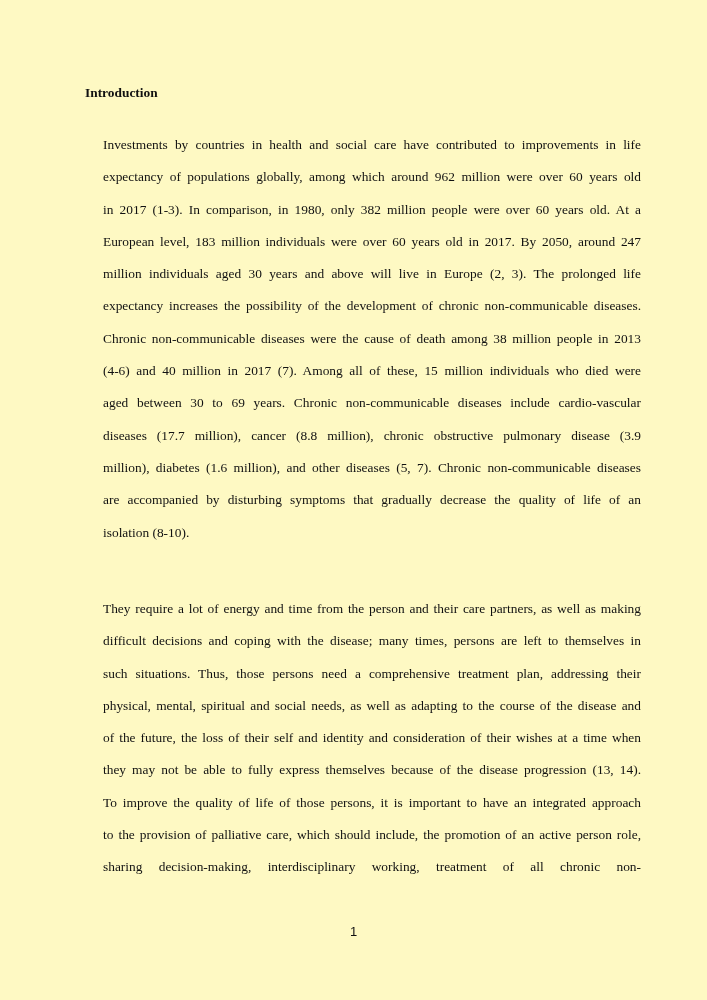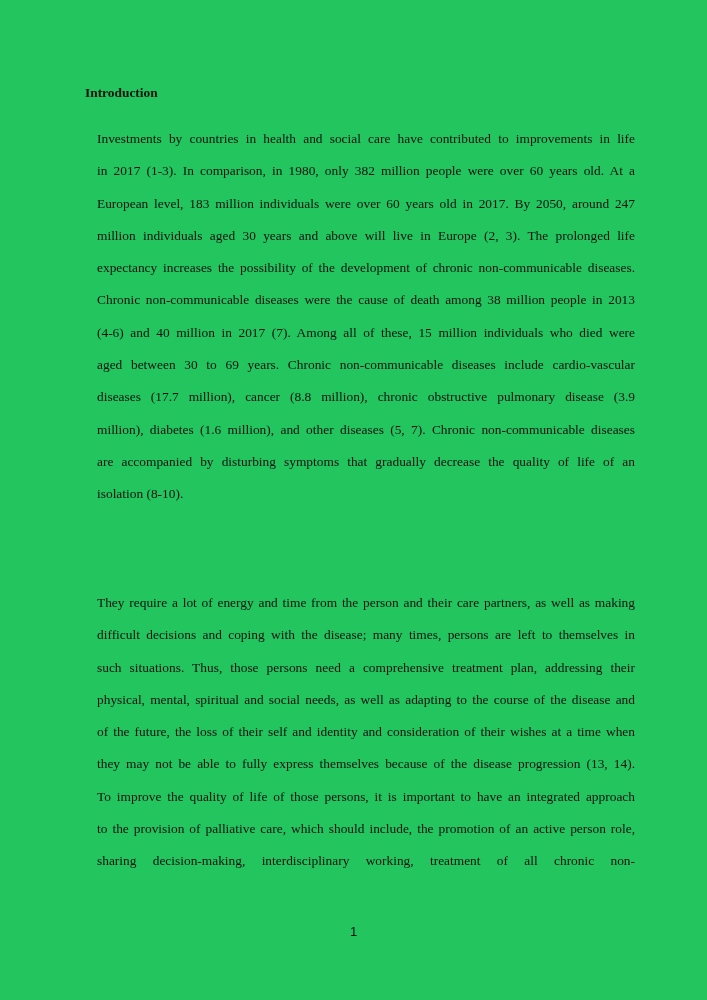--- a/index.html
+++ b/index.html
@@ -1,44 +1,45 @@
 <!DOCTYPE html>
 <html><head>
 <meta charset="utf-8">
 <style>
   html, body { margin: 0; padding: 0; background: #ffffff; }
   body { width: 707px; height: 1000px; position: relative; overflow: hidden; }
   .page {
-    position: absolute; left: 0; top: 0; width: 707px; height: 1000px; background: #22c55e;
+    position: absolute; left: 0; top: 0; width: 707px; height: 1000px; background: #fef9c3;
     font-family: "Liberation Serif", "DejaVu Serif", serif; color: #111;
   }
   .heading {
     position: absolute; left: 85px; top: 84px; font-weight: bold; font-size: 13.4px; line-height: 18px;
   }
   .para {
     position: absolute; left: 85px; width: 538px; font-size: 13.4px; line-height: 32.3px;
-    text-align: justify; margin: 12px;
+    text-align: justify; margin: 18px;
   }
   .p1 { top: 111px; }
   .p2 { top: 575px; }
   .line { display: block; text-align: justify; text-align-last: justify; height: 32.3px; white-space: nowrap; }
   .line.last { text-align-last: left; }
   .pagenum {
     position: absolute; top: 924px; left: 0; width: 707px; text-align: center;
     font-family: "Liberation Sans", "DejaVu Sans", sans-serif; font-size: 13px;
   }
 </style>
 </head>
 <body>
 
 <div class="page">
   <div class="heading">Introduction</div>
 
   <div class="para p1">
     <span class="line">Investments by countries in health and social care have contributed to improvements in life</span>
+    <span class="line">expectancy of populations globally, among which around 962 million were over 60 years old</span>
     <span class="line">in 2017 (1-3). In comparison, in 1980, only 382 million people were over 60 years old. At a</span>
     <span class="line">European level, 183 million individuals were over 60 years old in 2017. By 2050, around 247</span>
     <span class="line">million individuals aged 30 years and above will live in Europe (2, 3). The prolonged life</span>
     <span class="line">expectancy increases the possibility of the development of chronic non-communicable diseases.</span>
     <span class="line">Chronic non-communicable diseases were the cause of death among 38 million people in 2013</span>
     <span class="line">(4-6) and 40 million in 2017 (7). Among all of these, 15 million individuals who died were</span>
     <span class="line">aged between 30 to 69 years. Chronic non-communicable diseases include cardio-vascular</span>
     <span class="line">diseases (17.7 million), cancer (8.8 million), chronic obstructive pulmonary disease (3.9</span>
     <span class="line">million), diabetes (1.6 million), and other diseases (5, 7). Chronic non-communicable diseases</span>
     <span class="line">are accompanied by disturbing symptoms that gradually decrease the quality of life of an</span>

